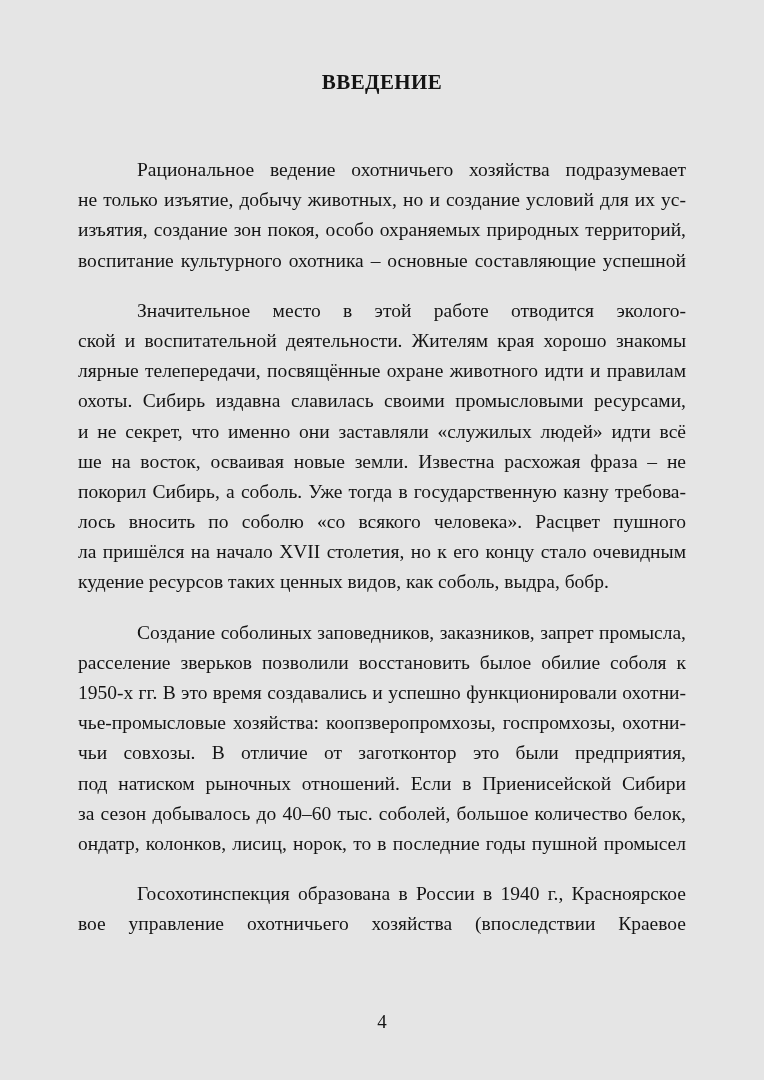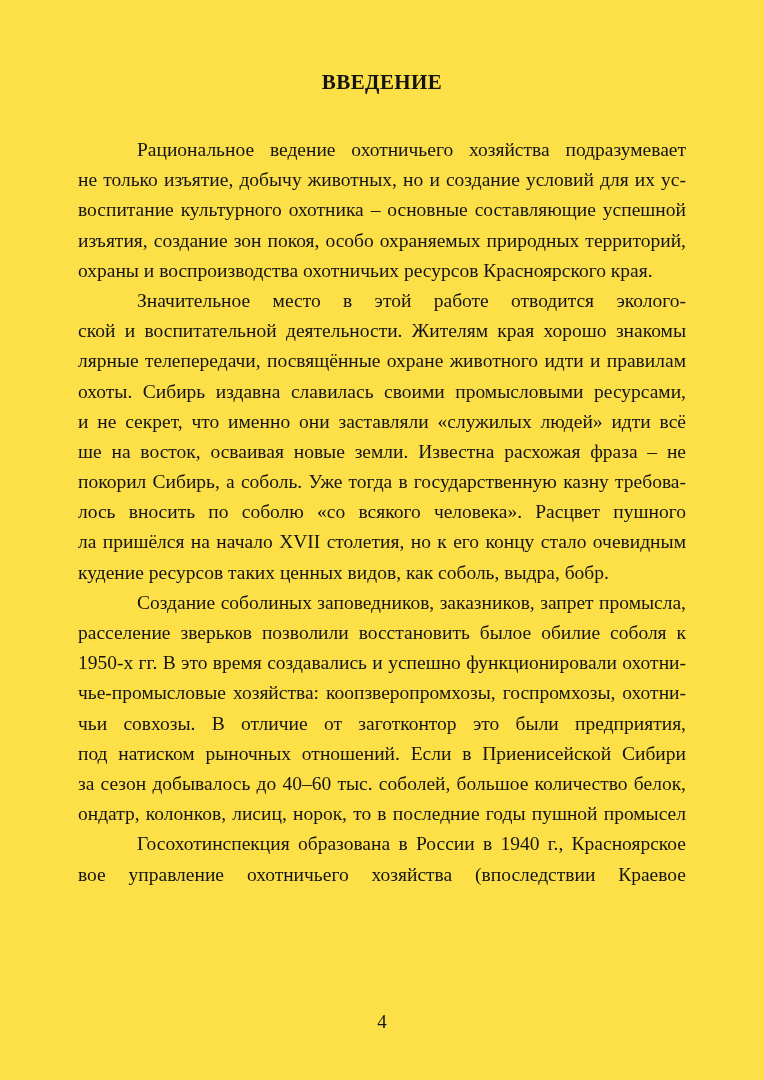--- a/index.html
+++ b/index.html
@@ -8,21 +8,21 @@
     width: 764px;
     height: 1080px;
     position: relative;
     overflow: hidden;
     font-family: "Liberation Serif", "DejaVu Serif", serif;
     color: #141414;
   }
   .doc-page {
     position: absolute;
     inset: 0;
-    background: #fde047;
+    background: #e5e5e5;
   }
   .title {
     position: absolute;
     top: 70px;
     left: 78px;
     width: 608px;
     text-align: center;
     font-size: 21px;
     font-weight: 700;
     letter-spacing: 0.4px;
@@ -35,21 +35,21 @@
     font-size: 19.5px;
     line-height: 30.2px;
   }
   .paragraph { margin: 0; }
   .line {
     text-align: justify;
     text-align-last: justify;
     height: 30.2px;
     overflow: hidden;
   }
-  .line.first { text-indent: 59px; }
+  .line.first { text-indent: 59px; margin-top: 20px; }
   .line.lastline { text-align-last: left; }
   .pagenum {
     position: absolute;
     top: 1008px;
     left: 0;
     width: 764px;
     text-align: center;
     font-size: 19px;
     line-height: 28px;
   }
@@ -57,23 +57,22 @@
 </head>
 <body>
 
 <div class="doc-page">
   <h1 class="title">ВВЕДЕНИЕ</h1>
 
   <div class="text-body">
       <div class="paragraph">
         <div class="line first">Рациональное ведение охотничьего хозяйства подразумевает</div>
         <div class="line">не только изъятие, добычу животных, но и создание условий для их ус-</div>
+        <div class="line">изъятия, создание зон покоя, особо охраняемых природных территорий,</div>
         <div class="line">воспитание культурного охотника – основные составляющие успешной</div>
-        <div class="line">изъятия, создание зон покоя, особо охраняемых природных территорий,</div>
-        <div class="line lastline">охраны и воспроизводства охотничьих ресурсов Красноярского края.</div>
       </div>
       <div class="paragraph">
         <div class="line first">Значительное место в этой работе отводится эколого-просветитель-</div>
         <div class="line">ской и воспитательной деятельности. Жителям края хорошо знакомы регу-</div>
         <div class="line">лярные телепередачи, посвящённые охране животного идти и правилам</div>
         <div class="line">охоты. Сибирь издавна славилась своими промысловыми ресурсами,</div>
         <div class="line">и не секрет, что именно они заставляли «служилых людей» идти всё даль-</div>
         <div class="line">ше на восток, осваивая новые земли. Известна расхожая фраза – не Ермак</div>
         <div class="line">покорил Сибирь, а соболь. Уже тогда в государственную казну требова-</div>
         <div class="line">лось вносить по соболю «со всякого человека». Расцвет пушного промыс-</div>

